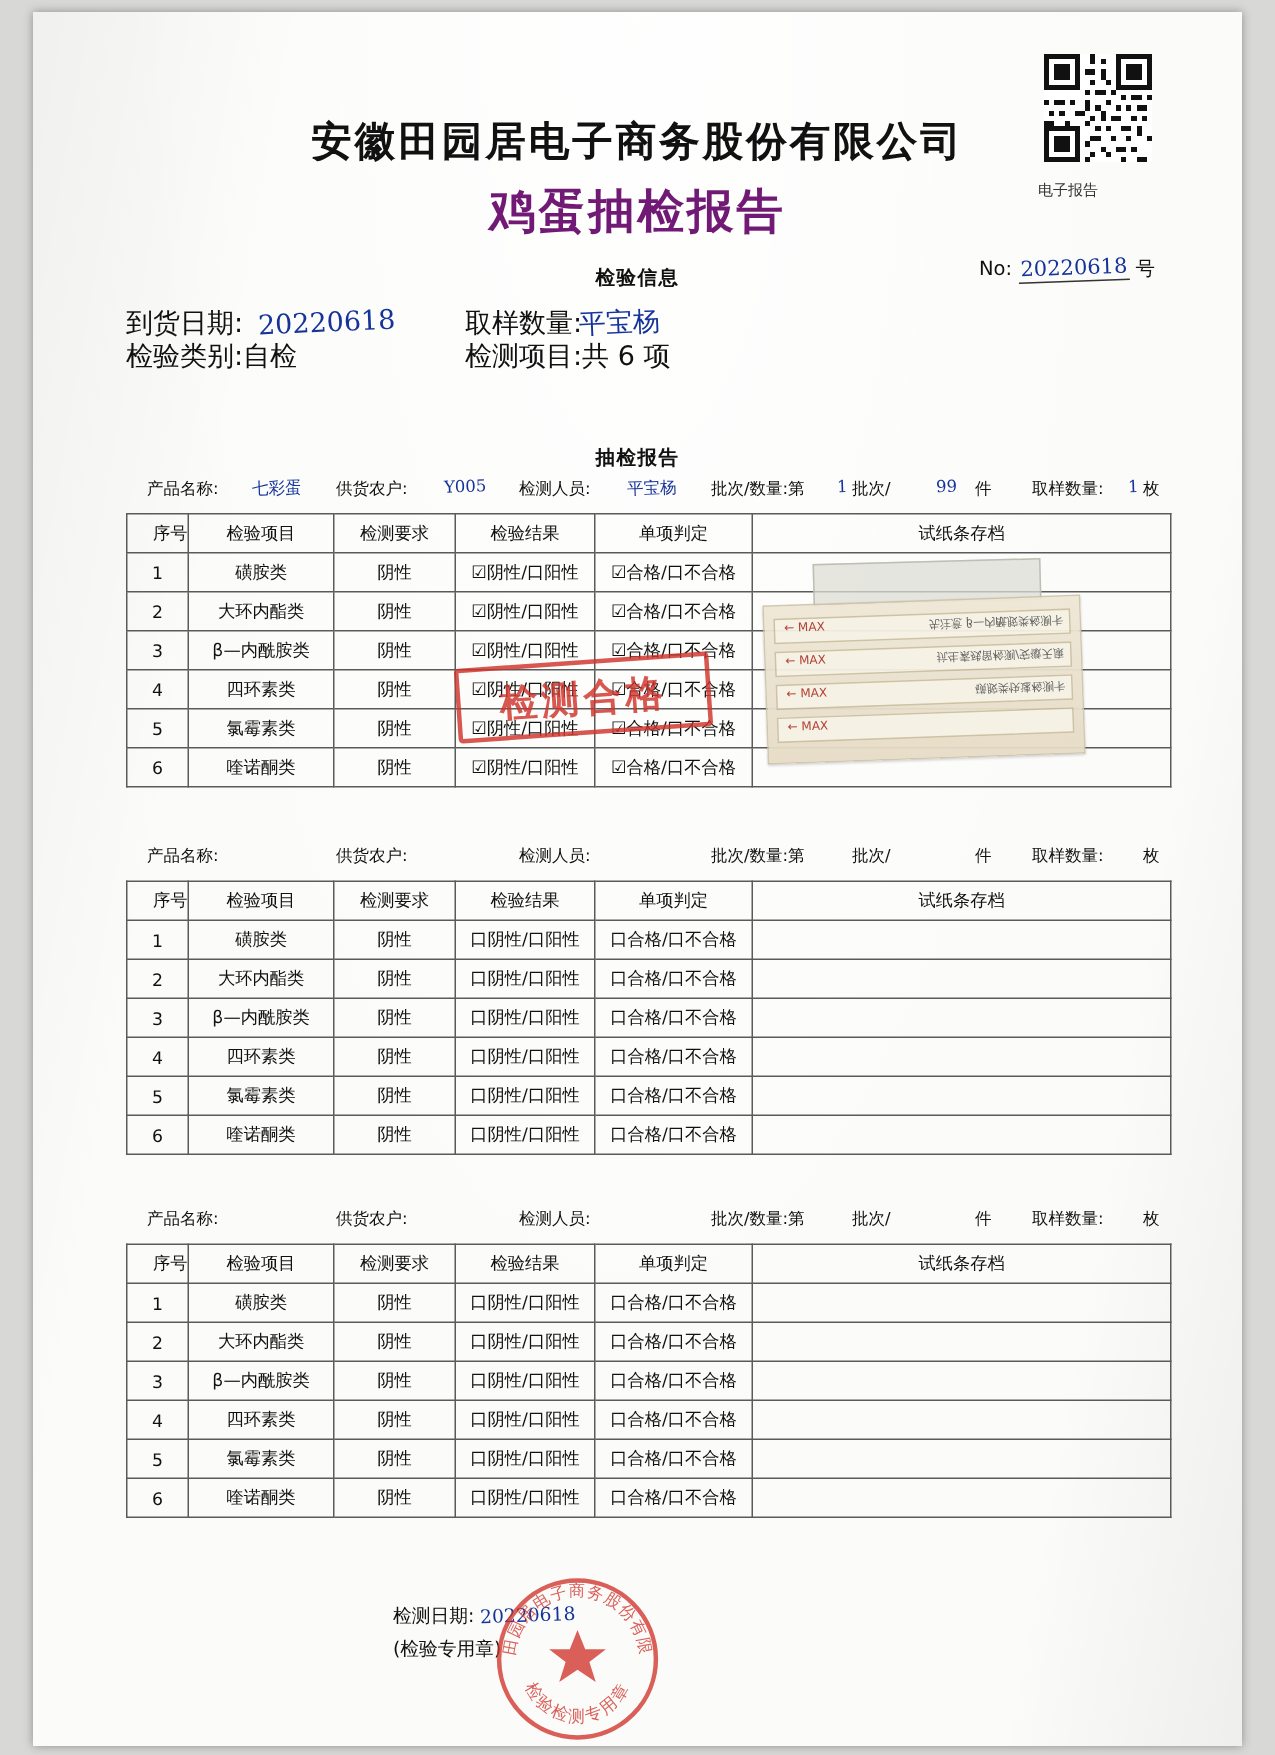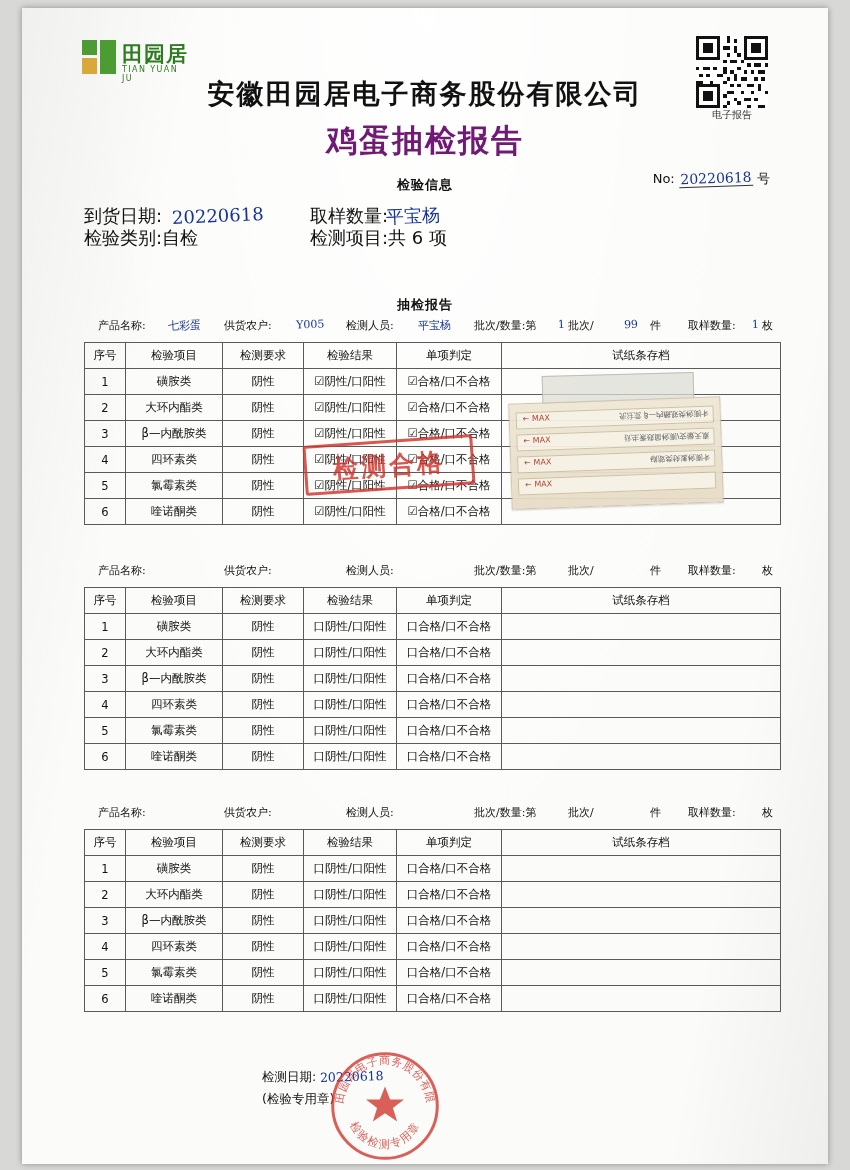--- a/index.html
+++ b/index.html
@@ -24,21 +24,21 @@
   
   .logo{position:absolute;left:60px;top:32px;width:110px;height:48px;}
   .logo .mark{position:absolute;left:0;top:0;width:34px;height:34px;}
   .logo .mark .g1{position:absolute;left:0;top:0;width:15px;height:15px;background:#4d9b33;}
   .logo .mark .g2{position:absolute;left:0;top:18px;width:15px;height:16px;background:#d8a93a;}
   .logo .mark .g3{position:absolute;left:18px;top:0;width:16px;height:34px;background:#4d9b33;}
   .logo .cn{position:absolute;left:40px;top:0px;font-size:21px;font-weight:bold;color:#2f7b22;letter-spacing:1px;}
   .logo .en{position:absolute;left:40px;top:25px;font-size:8px;color:#2f7b22;letter-spacing:1.4px;}
   .qr{position:absolute;right:60px;top:28px;width:72px;height:72px;}
   .qr svg{display:block;}
-  .qr-cap{position:absolute;right:56px;top:100px;width:80px;text-align:center;font-size:10px;color:#333;}
+  .qr-cap{position:absolute;right:56px;top:112px;width:80px;font-size:10px;color:#333;}
   .title1{position:absolute;left:0;right:0;top:68px;text-align:center;font-size:27px;font-weight:bold;letter-spacing:2px;color:#111;}
   .title2{position:absolute;left:0;right:0;top:112px;text-align:center;font-size:31px;font-weight:bold;letter-spacing:2px;color:#701a75;}
   .sec-title{position:absolute;left:0;right:0;text-align:center;font-size:13px;font-weight:bold;color:#111;letter-spacing:1px;}
   .no-line{position:absolute;right:58px;top:162px;font-size:13px;color:#111;}
   .no-line .val{
     display:inline-block;min-width:74px;border-bottom:1px solid #333;text-align:center;
     font-family:"DejaVu Serif","Liberation Serif",serif;color:#15339a;
     transform:rotate(-2deg);font-size:14px;
   }
   .meta{position:absolute;left:62px;top:198px;width:690px;font-size:18px;color:#111;line-height:20px;}
@@ -51,21 +51,21 @@
   }
   .basis{position:absolute;left:62px;top:248px;width:700px;font-size:12.5px;line-height:21px;color:#111;text-align:justify;}
   
   .block{position:absolute;left:62px;width:690px;}
   .b-head{position:relative;height:24px;font-size:11px;color:#111;}
   .b-head span.lab{position:absolute;}
   .b-head span.hv{position:absolute;font-family:"DejaVu Serif","Liberation Serif",serif;color:#15339a;transform:rotate(-2deg);}
   table{border-collapse:collapse;width:690px;table-layout:fixed;}
   td,th{border:1px solid #5a5a5a;font-size:11.5px;color:#111;text-align:center;height:25px;padding:0;}
   th{font-weight:normal;}
-  .c1{width:40px;}
+  .c1{width:40px;text-align:right;}
   .c2{width:96px;}
   .c3{width:80px;}
   .c4{width:92px;}
   .c5{width:104px;text-align:center;}
   .c6{width:278px;}
   .chk{letter-spacing:0px;}
   
   .stamp-pass{
     position:absolute;left:282px;top:432px;width:164px;height:44px;
     border:3px solid #d0342c;border-radius:3px;
@@ -96,29 +96,20 @@
   .round-stamp svg{display:block;}
   .footer{position:absolute;left:240px;top:1058px;font-size:12.5px;color:#111;line-height:22px;}
   .footer .hv{font-family:"DejaVu Serif","Liberation Serif",serif;color:#15339a;display:inline-block;transform:rotate(-2deg);}
 </style>
 </head>
 <body>
 
 <div class="page">
   <div class="paper-tint"></div>
 
-  <div class="logo">
-    <div class="mark">
-      <div class="g1"></div>
-        <div class="g2"></div>
-        <div class="g3"></div>
-    </div>
-    <div class="cn">田园居</div>
-    <div class="en">TIAN YUAN JU</div>
-  </div>
 
   <div class="qr">
     <svg width="72" height="72" viewBox="0 0 21 21" shape-rendering="crispEdges">
       <rect width="21" height="21" fill="#fff"></rect>
       <g fill="#111">
         <rect x="0" y="0" width="7" height="1"></rect>
           <rect x="0" y="6" width="7" height="1"></rect>
         <rect x="0" y="0" width="1" height="7"></rect>
           <rect x="6" y="0" width="1" height="7"></rect>
         <rect x="2" y="2" width="3" height="3"></rect>

